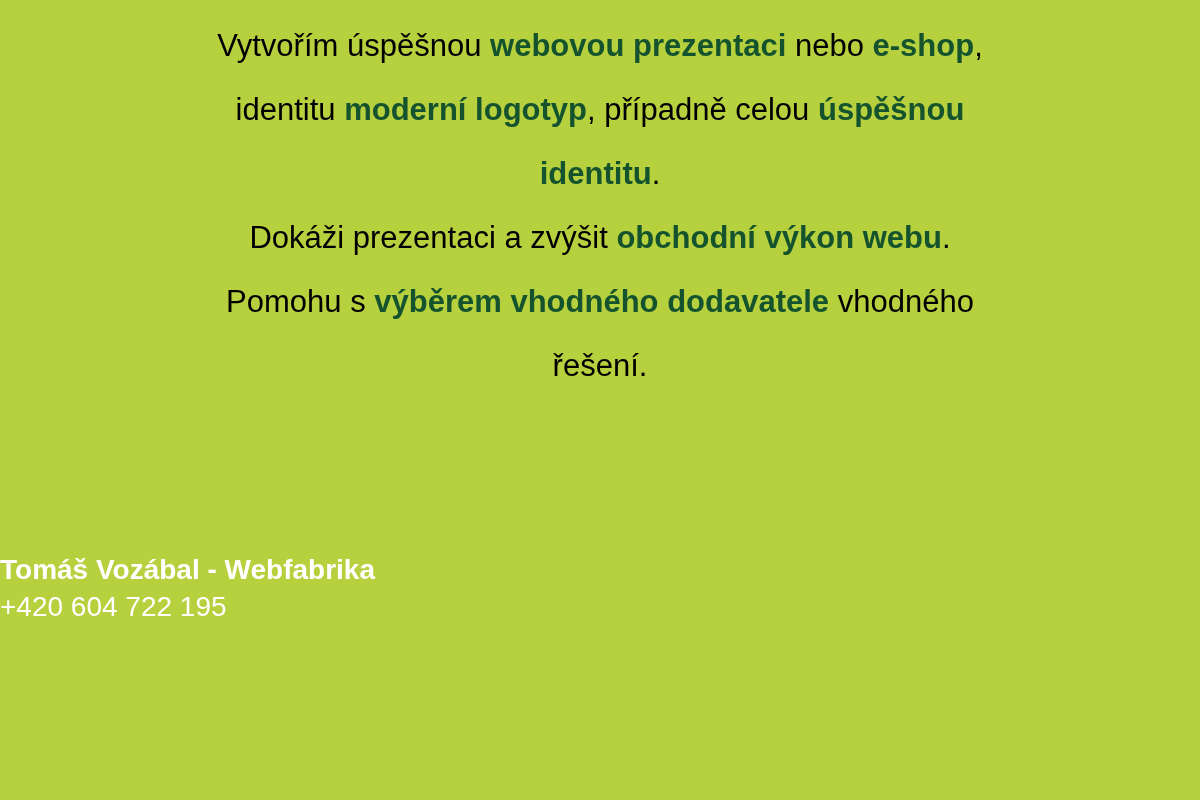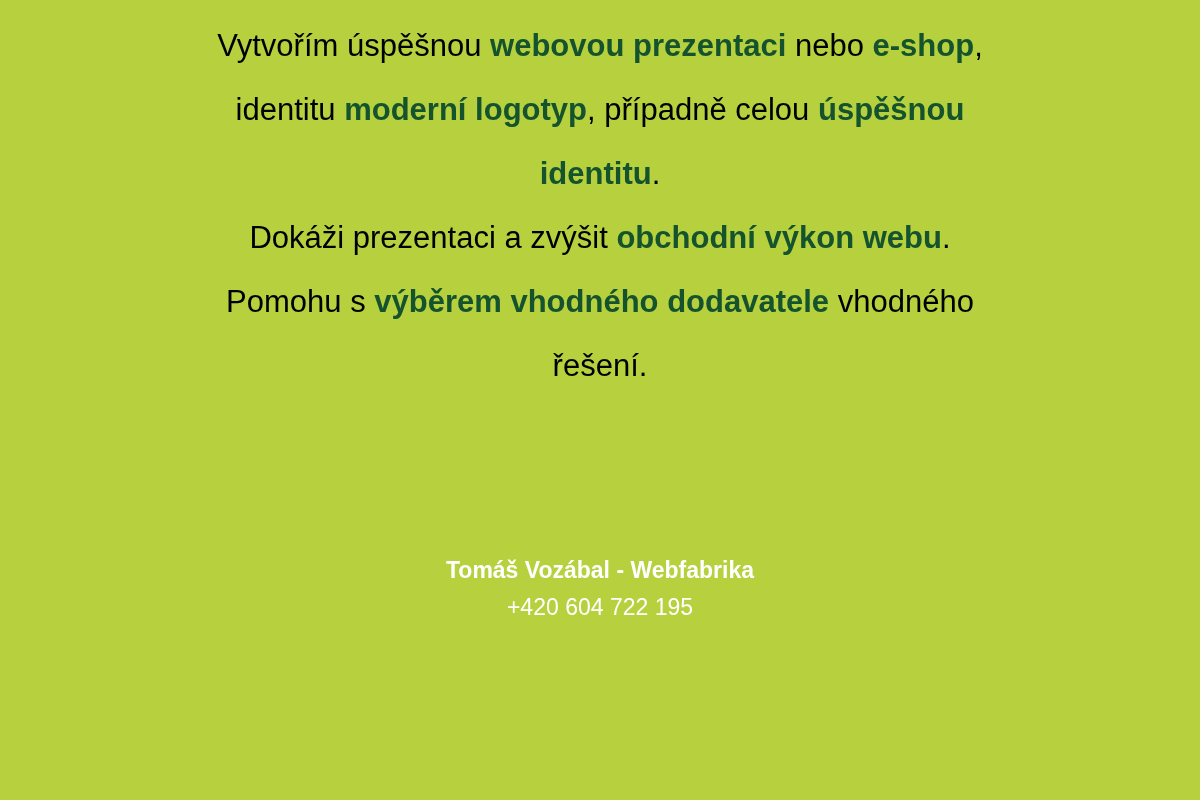--- a/index.html
+++ b/index.html
@@ -35,22 +35,22 @@
   .headline .seg-bold {
     color: #14532d;
     font-weight: 700;
   }
   .headline .seg-regular {
     color: #000000;
     font-weight: 400;
   }
   .contact {
     margin-top: 154px;
-    text-align: center;
-    font-size: 23px;
+    text-align: left;
+    font-size: 28px;
     line-height: 36.5px;
     color: #ffffff;
   }
   .contact .name {
     font-weight: 700;
   }
   .contact .phone {
     font-weight: 400;
   }
   .contact .email {

